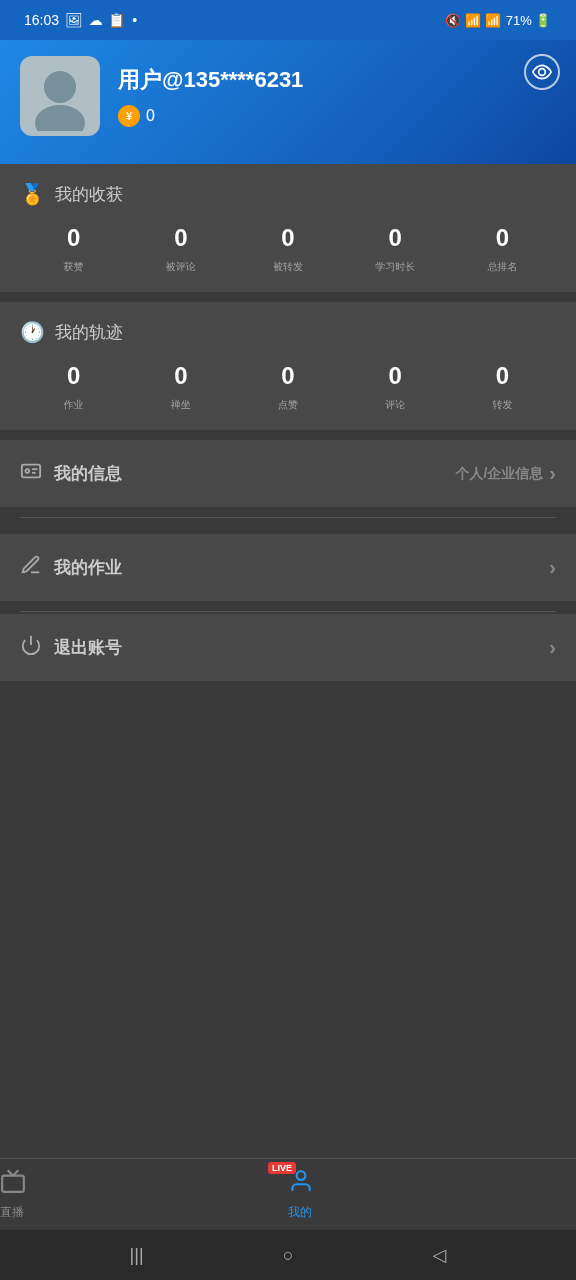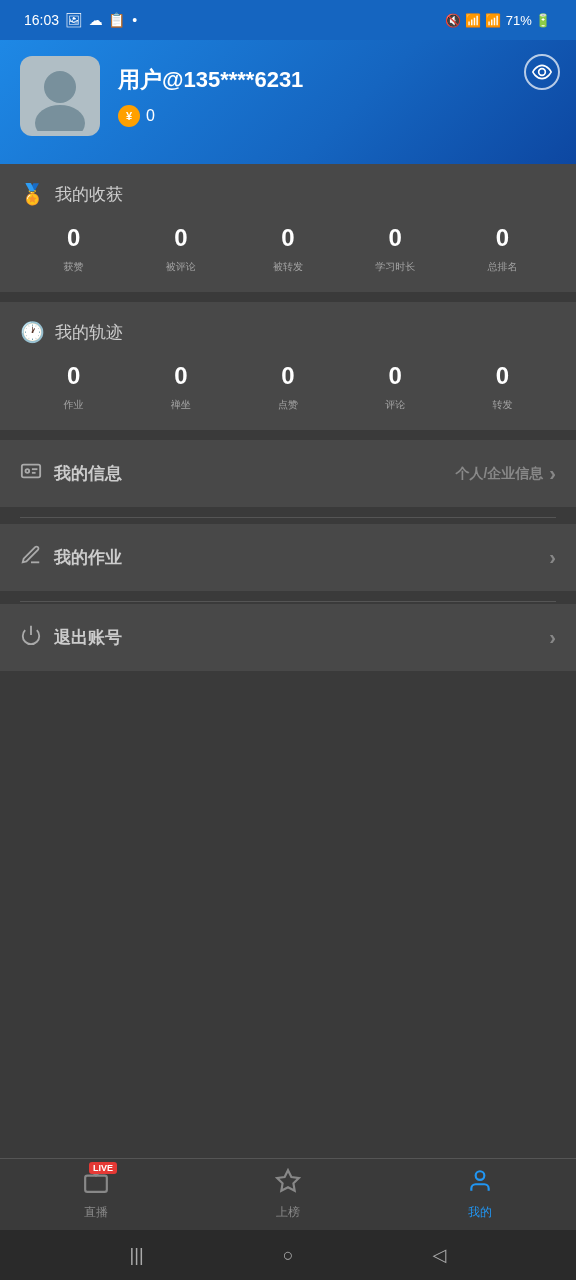--- a/index.html
+++ b/index.html
@@ -174,21 +174,20 @@
       background: #3a3a3a;
       height: 72px;
       display: flex;
       align-items: center;
       border-top: 1px solid #555;
     }
     .nav-item {
       flex: 1;
       display: flex;
       flex-direction: column;
-      align-items: center;
       justify-content: center;
       gap: 4px;
       cursor: pointer;
     }
     .nav-icon { font-size: 24px; color: #888; }
     .nav-icon.active { color: #2196f3; }
     .nav-label { font-size: 12px; color: #888; }
     .nav-label.active { color: #2196f3; }
 
     
@@ -331,21 +330,21 @@
     <span class="menu-label">我的信息</span>
   </div>
   <div class="menu-right">
     <span>个人/企业信息</span>
     <span class="chevron">›</span>
   </div>
 </div>
 
 <div class="divider"></div>
 
-<div class="menu-item" style="margin-top:6px;">
+<div class="menu-item" style="margin-top:16px;">
   <div class="menu-item-content">
     <span class="menu-icon">
       <svg width="22" height="22" viewBox="0 0 24 24" fill="none" stroke="#aaa" stroke-width="2">
         <path d="M12 20h9"></path>
         <path d="M16.5 3.5a2.121 2.121 0 0 1 3 3L7 19l-4 1 1-4L16.5 3.5z"></path>
       </svg>
     </span>
     <span class="menu-label">我的作业</span>
   </div>
   <span class="chevron">›</span>
@@ -371,28 +370,20 @@
     <span class="nav-icon" style="position:relative;">
       <svg width="26" height="26" viewBox="0 0 24 24" fill="none" stroke="#888" stroke-width="2">
         <rect x="2" y="7" width="20" height="15" rx="2"></rect>
         <polyline points="17 2 12 7 7 2"></polyline>
       </svg>
       <span class="live-badge" style="position:absolute;top:-6px;right:-8px;">LIVE</span>
     </span>
     <span class="nav-label">直播</span>
   </div>
   <div class="nav-item">
-    <span class="nav-icon">
-      <svg width="26" height="26" viewBox="0 0 24 24" fill="none" stroke="#888" stroke-width="2">
-        <path d="M12 2l3.09 6.26L22 9.27l-5 4.87 1.18 6.88L12 17.77l-6.18 3.25L7 14.14 2 9.27l6.91-1.01L12 2z"></path>
-      </svg>
-    </span>
-    <span class="nav-label">上榜</span>
-  </div>
-  <div class="nav-item">
     <span class="nav-icon active">
       <svg width="26" height="26" viewBox="0 0 24 24" fill="none" stroke="#2196f3" stroke-width="2">
         <path d="M20 21v-2a4 4 0 0 0-4-4H8a4 4 0 0 0-4 4v2"></path>
         <circle cx="12" cy="7" r="4"></circle>
       </svg>
     </span>
     <span class="nav-label active">我的</span>
   </div>
 </div>
 

